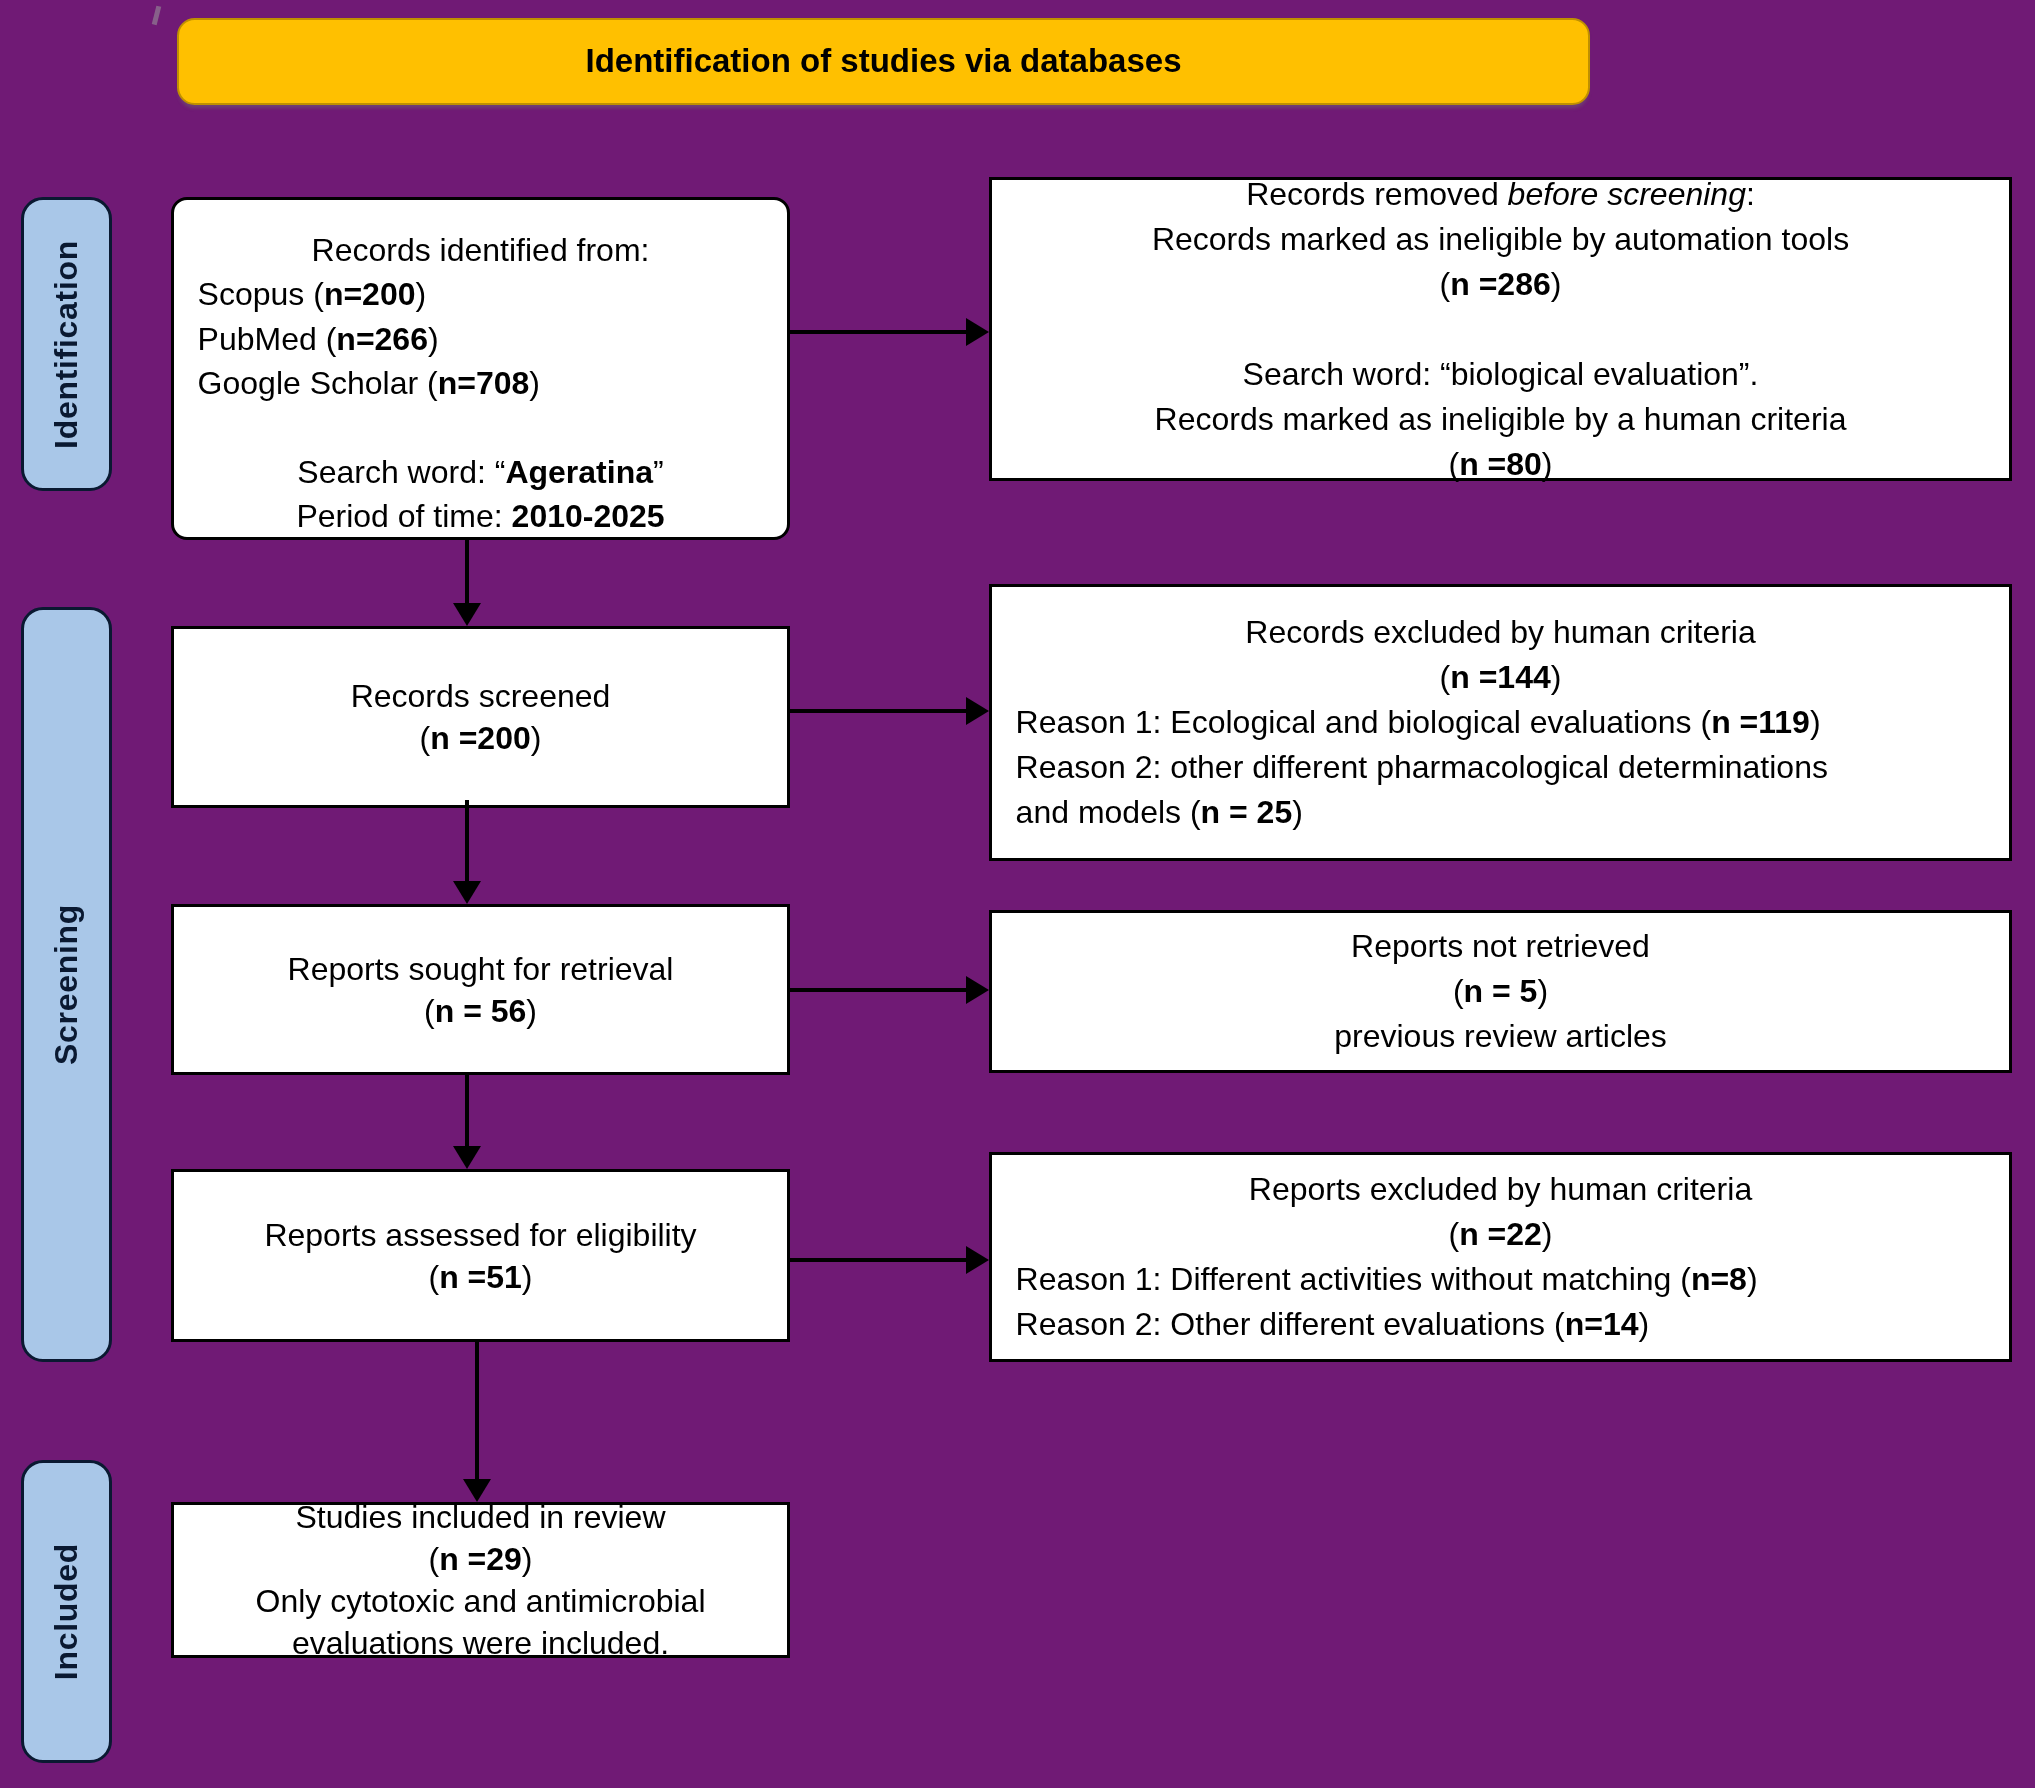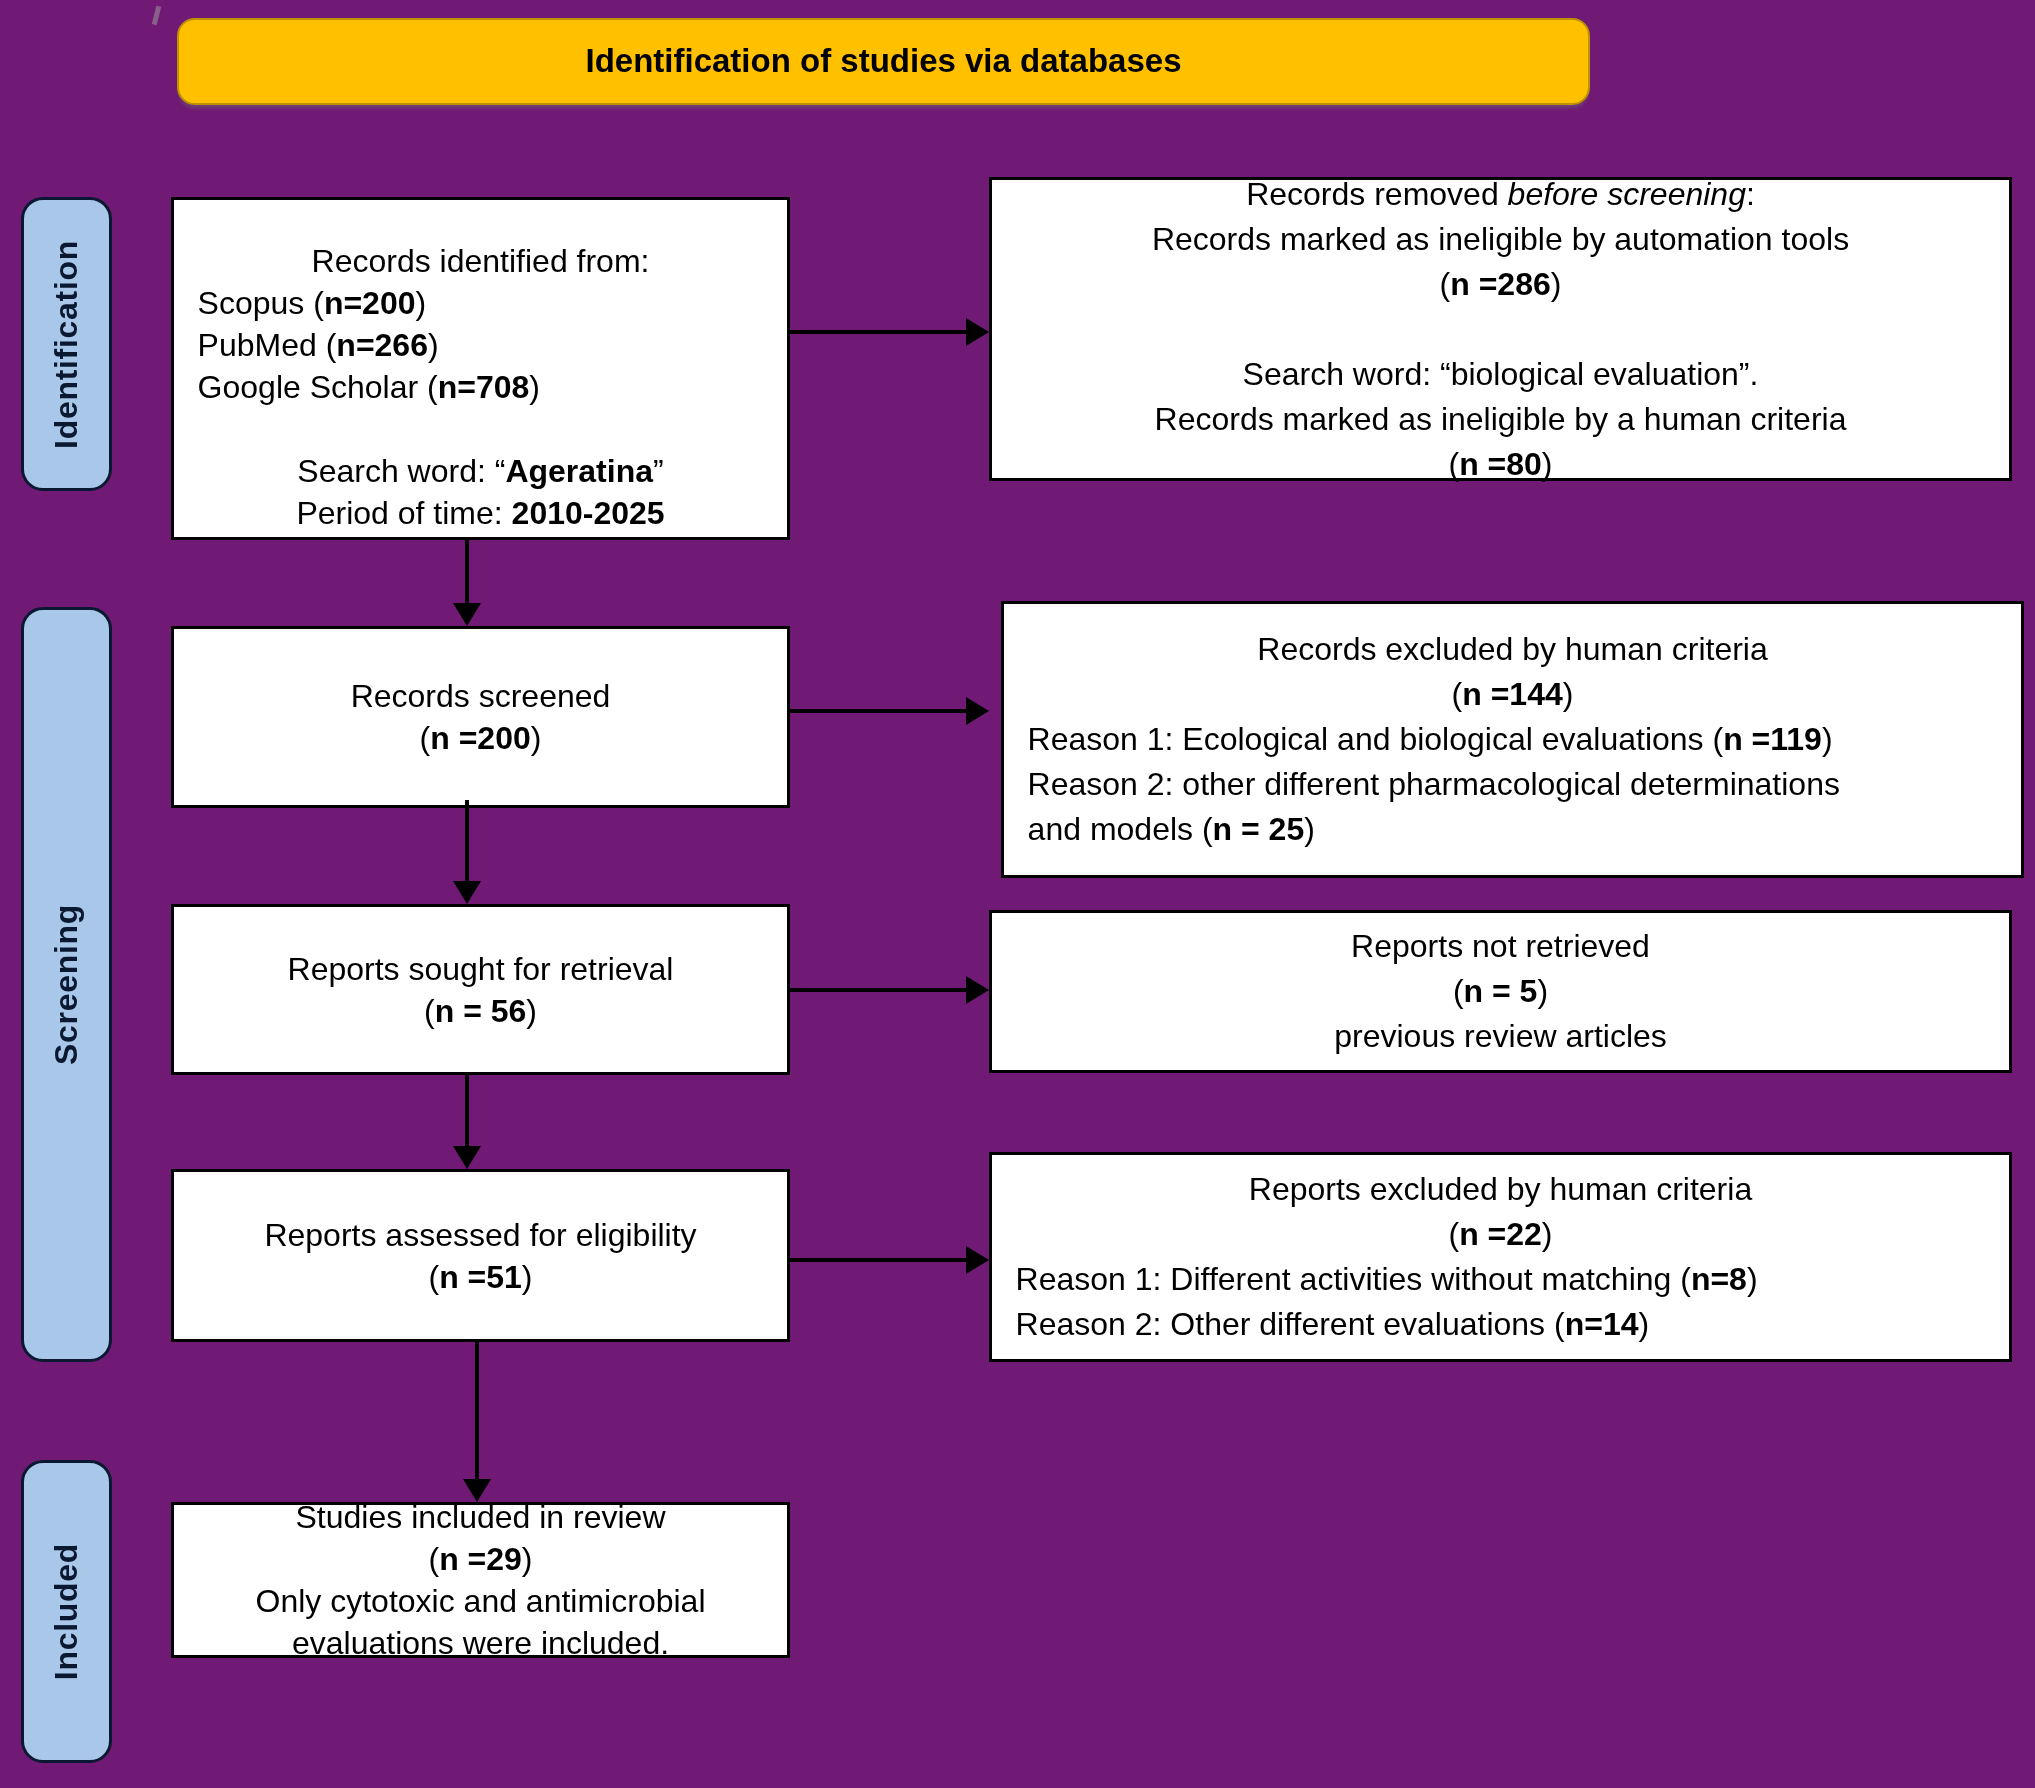--- a/index.html
+++ b/index.html
@@ -38,28 +38,28 @@
   }
   .lcol{left:171px;width:619px;font-size:32px;}
   .rcol{left:989px;width:1023px;font-size:32px;}
   .lcol .line{line-height:42px;padding:0 8.8px;}
   .rcol .line{line-height:45px;padding:0 10.3px;}
   .line.center{text-align:center;}
   .line.left{text-align:left;padding-left:23.6px;}
   .b{font-weight:bold;}
   .i{font-style:italic;}
 
-  #box-records-identified{top:197px;height:343px;justify-content:flex-start;padding-top:40px;}
+  #box-records-identified{top:197px;height:343px;justify-content:space-between;padding-top:29px;border-radius:16px;}
   #box-records-screened{top:626px;height:182px;}
   #box-reports-sought{top:904px;height:171px;}
   #box-reports-assessed{top:1169px;height:173px;}
   #box-studies-included{top:1502px;height:156px;}
 
   #rbox-records-removed{top:177px;height:304px;}
-  #rbox-records-excluded{top:601px;height:277px;margin-left:12px;}
+  #rbox-records-excluded{top:584px;height:277px;}
   #rbox-reports-not-retrieved{top:910px;height:163px;}
   #rbox-reports-excluded{top:1152px;height:210px;}
 
   
   .harrow{position:absolute;left:790px;width:199px;height:29.4px;}
   .harrow .shaft{position:absolute;left:0;right:20.6px;top:13.2px;height:3.7px;background:#000;}
   .harrow .head{position:absolute;right:0;top:0.7px;width:0;height:0;
     border-left:23.6px solid #000;border-top:14px solid transparent;border-bottom:14px solid transparent;}
   .varrow{position:absolute;width:29.4px;}
   .varrow .shaft{position:absolute;top:0;bottom:20.6px;left:13.2px;width:3.7px;background:#000;}

